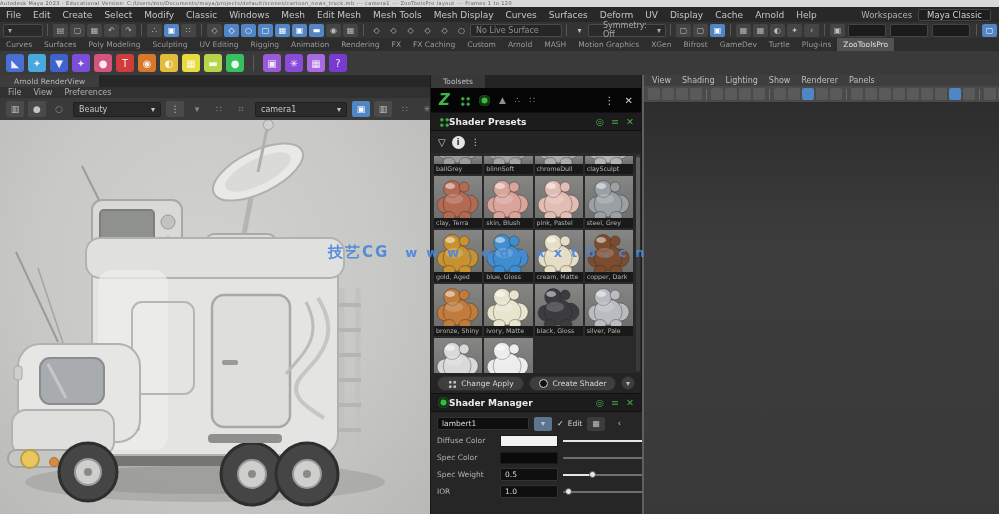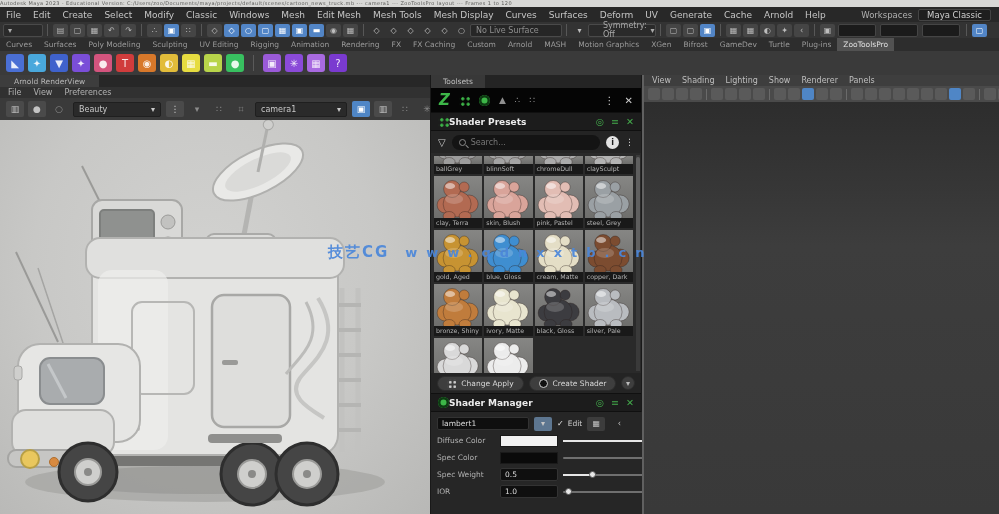--- a/index.html
+++ b/index.html
@@ -168,21 +168,21 @@
         <span class="mitem" data-name="menubar-item-display">Classic</span>
         <span class="mitem" data-name="menubar-item-windows">Windows</span>
         <span class="mitem" data-name="menubar-item-mesh">Mesh</span>
         <span class="mitem" data-name="menubar-item-edit-mesh">Edit Mesh</span>
         <span class="mitem" data-name="menubar-item-mesh-tools">Mesh Tools</span>
         <span class="mitem" data-name="menubar-item-mesh-display">Mesh Display</span>
         <span class="mitem" data-name="menubar-item-curves">Curves</span>
         <span class="mitem" data-name="menubar-item-surfaces">Surfaces</span>
         <span class="mitem" data-name="menubar-item-deform">Deform</span>
         <span class="mitem" data-name="menubar-item-uv">UV</span>
-        <span class="mitem" data-name="menubar-item-generate">Generate</span>
+        <span class="mitem" data-name="menubar-item-generate">Display</span>
         <span class="mitem" data-name="menubar-item-cache">Cache</span>
         <span class="mitem" data-name="menubar-item-arnold">Arnold</span>
         <span class="mitem" data-name="menubar-item-help">Help</span>
       </span>
     <span class="spacer"></span>
     <span class="wslabel" data-name="workspace-label">Workspaces</span>
     <span class="wsvalue" data-name="workspace-dropdown">Maya Classic</span>
   </div>
 
   <div id="statusline" class="abs flex" data-name="status-line">
@@ -212,21 +212,21 @@
     <div class="ssep"></div>
     <div class="sbtn flat g-diamond" data-name="snap-grid-icon"></div>
     <div class="sbtn flat g-diamond" data-name="snap-curve-icon"></div>
     <div class="sbtn flat g-diamond" data-name="snap-point-icon"></div>
     <div class="sbtn flat g-diamond" data-name="snap-projected-icon"></div>
     <div class="sbtn flat g-diamond" data-name="snap-view-plane-icon"></div>
     <div class="sbtn flat g-circle" data-name="make-live-icon"></div>
     <div class="sinput" style="width:92px;" data-name="live-surface-field">No Live Surface</div>
     <div class="ssep"></div>
     <div class="sbtn flat g-dd" data-name="chevron-down-icon"></div>
-    <div class="sdd" style="width:68px;justify-content:flex-start;padding-left:14px;" data-name="symmetry-dropdown">
+    <div class="sdd" style="width:78px;justify-content:flex-end;padding-left:14px;" data-name="symmetry-dropdown">
       <span>Symmetry: Off</span>
         <span class="g-dd" data-name="chevron-down-icon"></span>
     </div>
     <div class="ssep"></div>
     <div class="sbtn g-sq" data-name="render-view-button"></div>
     <div class="sbtn g-sq" data-name="render-current-frame-button"></div>
     <div class="sbtn blue g-cam" data-name="ipr-render-button"></div>
     <div class="ssep"></div>
     <div class="sbtn g-grid" data-name="render-settings-button"></div>
     <div class="sbtn g-grid" data-name="hypershade-button"></div>
@@ -415,24 +415,20 @@
         <span class="ztitle" data-name="shader-presets-title">Shader Presets</span>
         <span class="right">
           <span class="zi g-target" data-name="pin-toolset-icon"></span>
           <span class="zi g-menu" data-name="toolset-menu-icon"></span>
           <span class="zi g-x" data-name="close-toolset-icon"></span>
         </span>
       </div>
 
       <div id="z-search" class="abs flex" data-name="shader-presets-filter-row">
         <span class="zhico g-funnel" style="color:#cfcfcf;font-size:10px;" data-name="filter-icon"></span>
-        <div id="z-searchpill" data-name="search-input">
-          <span class="mag" data-name="search-icon"></span>
-          <span>Search...</span>
-        </div>
         <span class="z-info g-i" data-name="info-icon"></span>
         <span class="zhico g-vdots" style="color:#cfcfcf;" data-name="browser-options-icon"></span>
       </div>
 
       <div id="z-browser" class="abs" data-name="shader-preset-browser">
         <div id="thumb-rows" data-name="shader-preset-grid">
             <div class="t-row partial" data-name="shader-preset-row">
               <div class="t-cell" data-name="shader-preset-item-ballgrey">
                 <div class="thumb" data-name="shader-preset-thumbnail">
                   <svg viewBox="0 0 48 44" preserveAspectRatio="xMidYMax meet">

